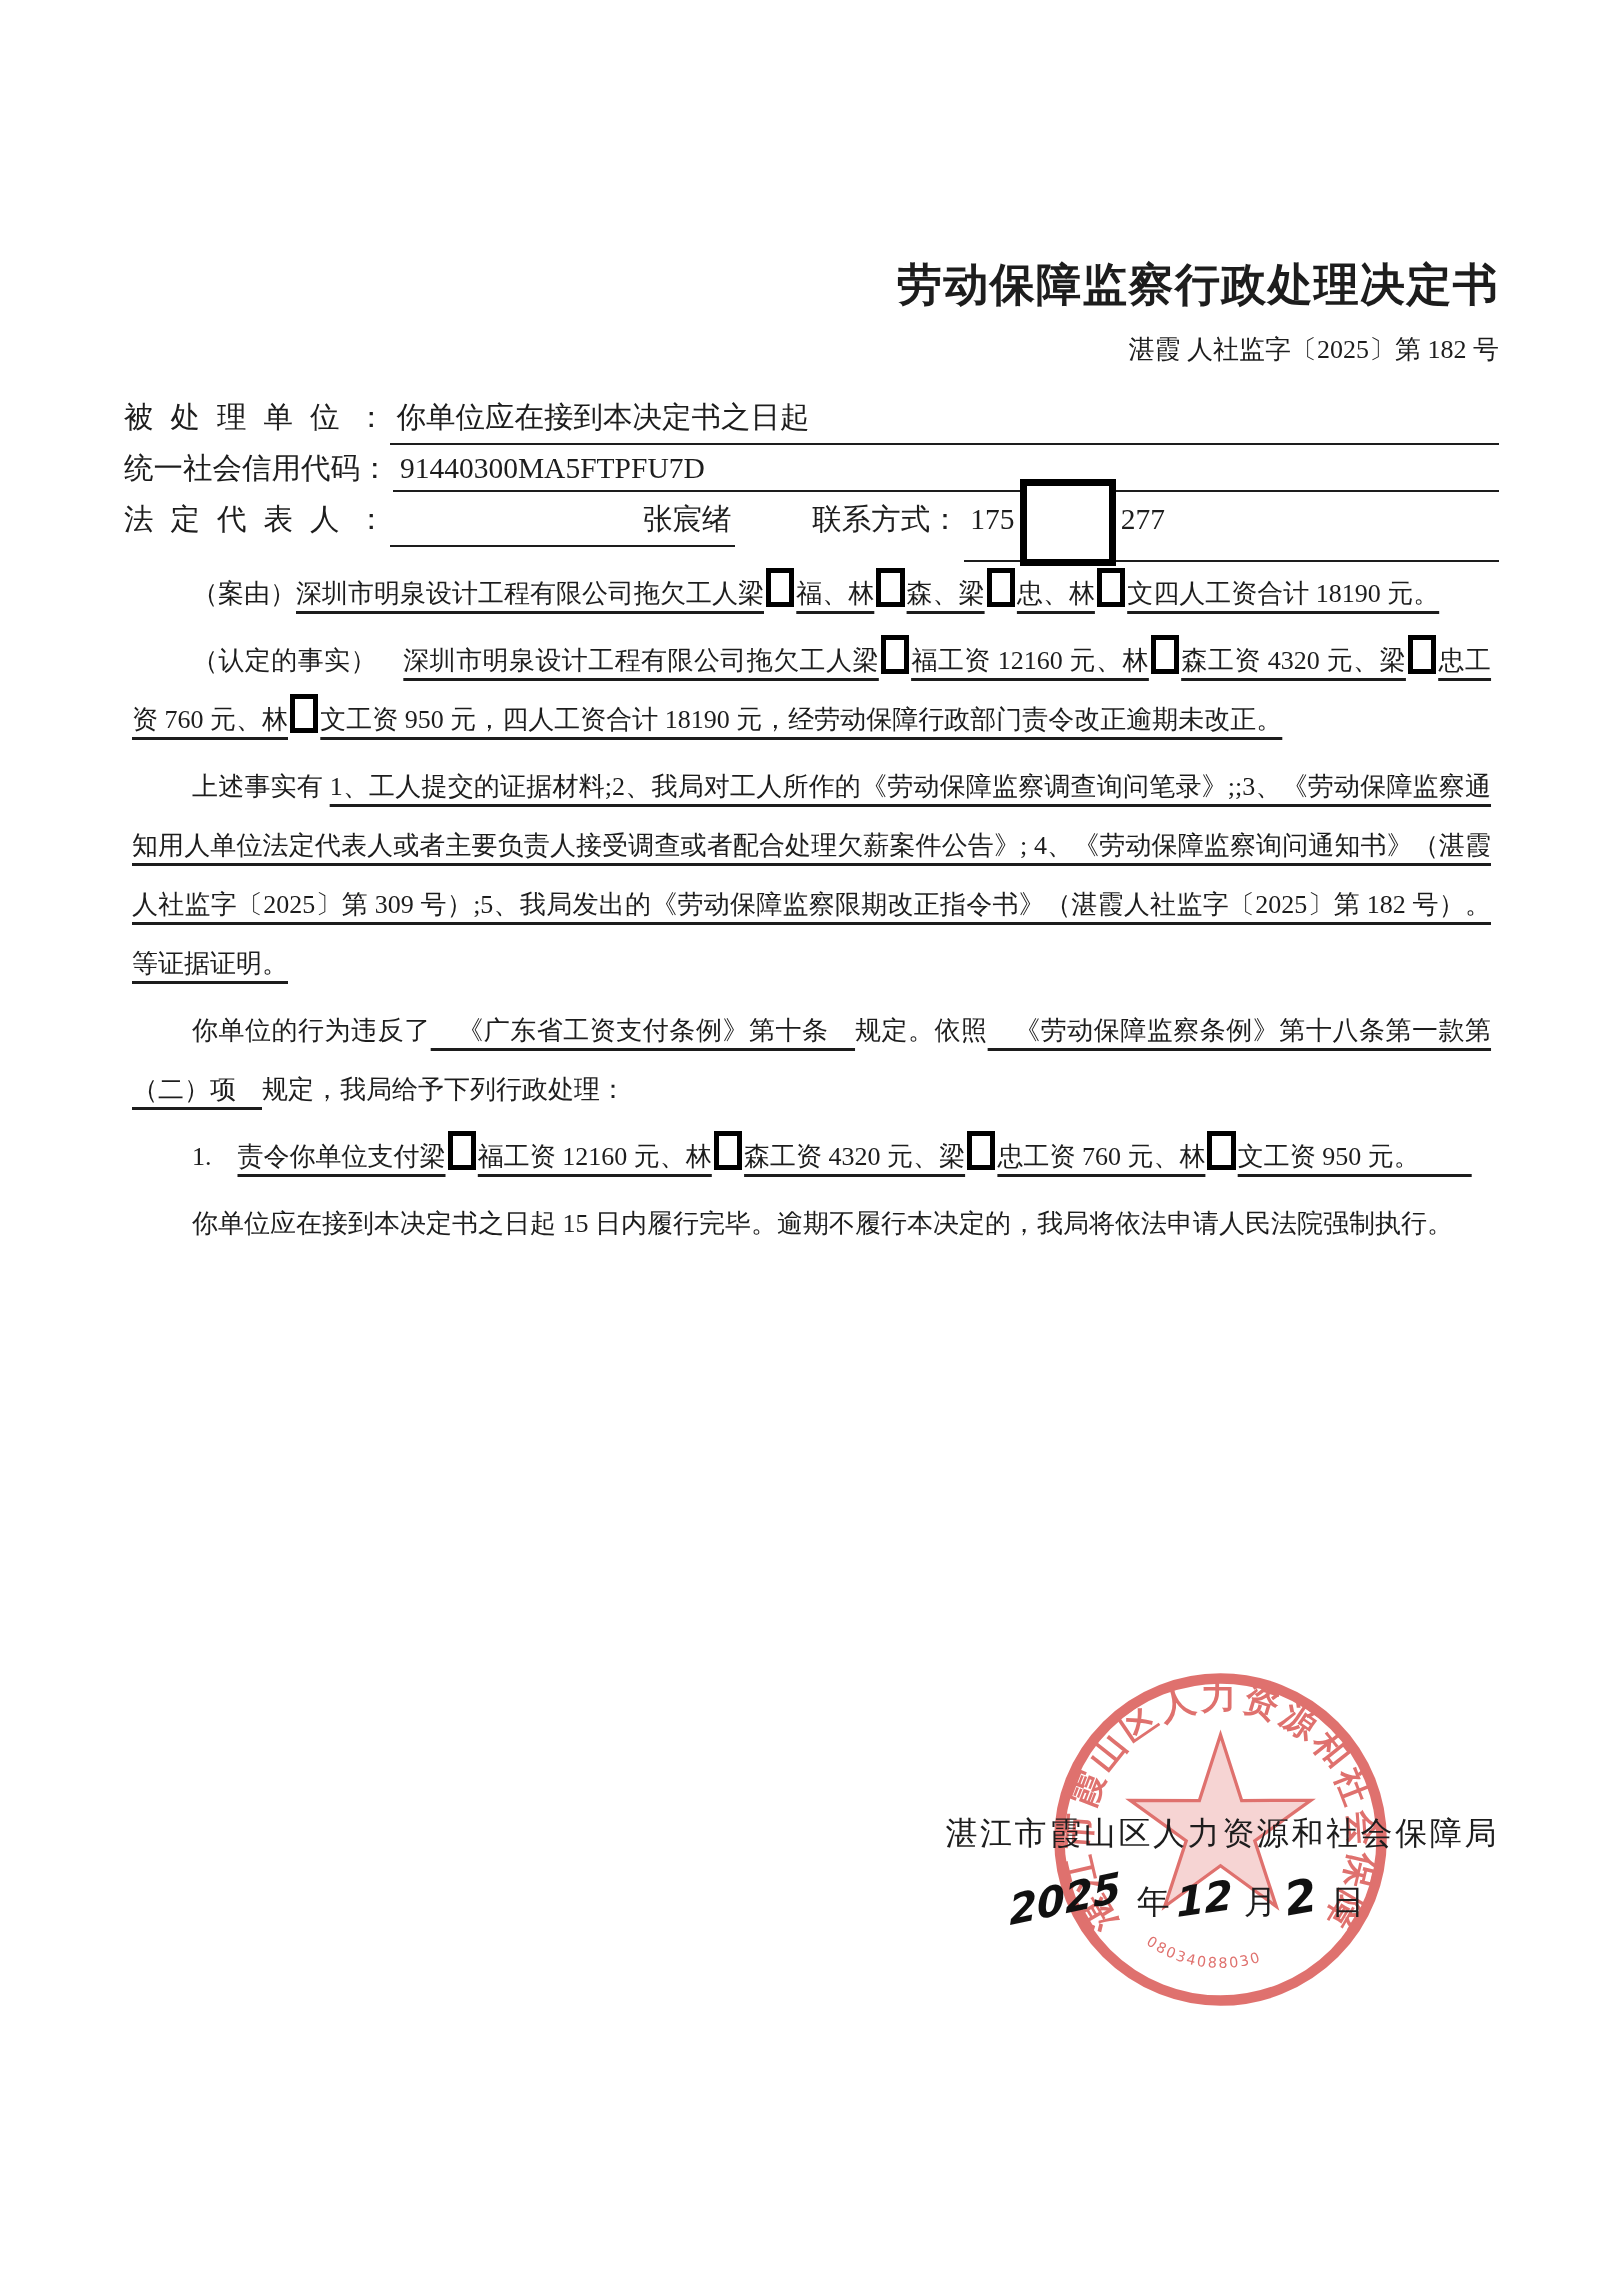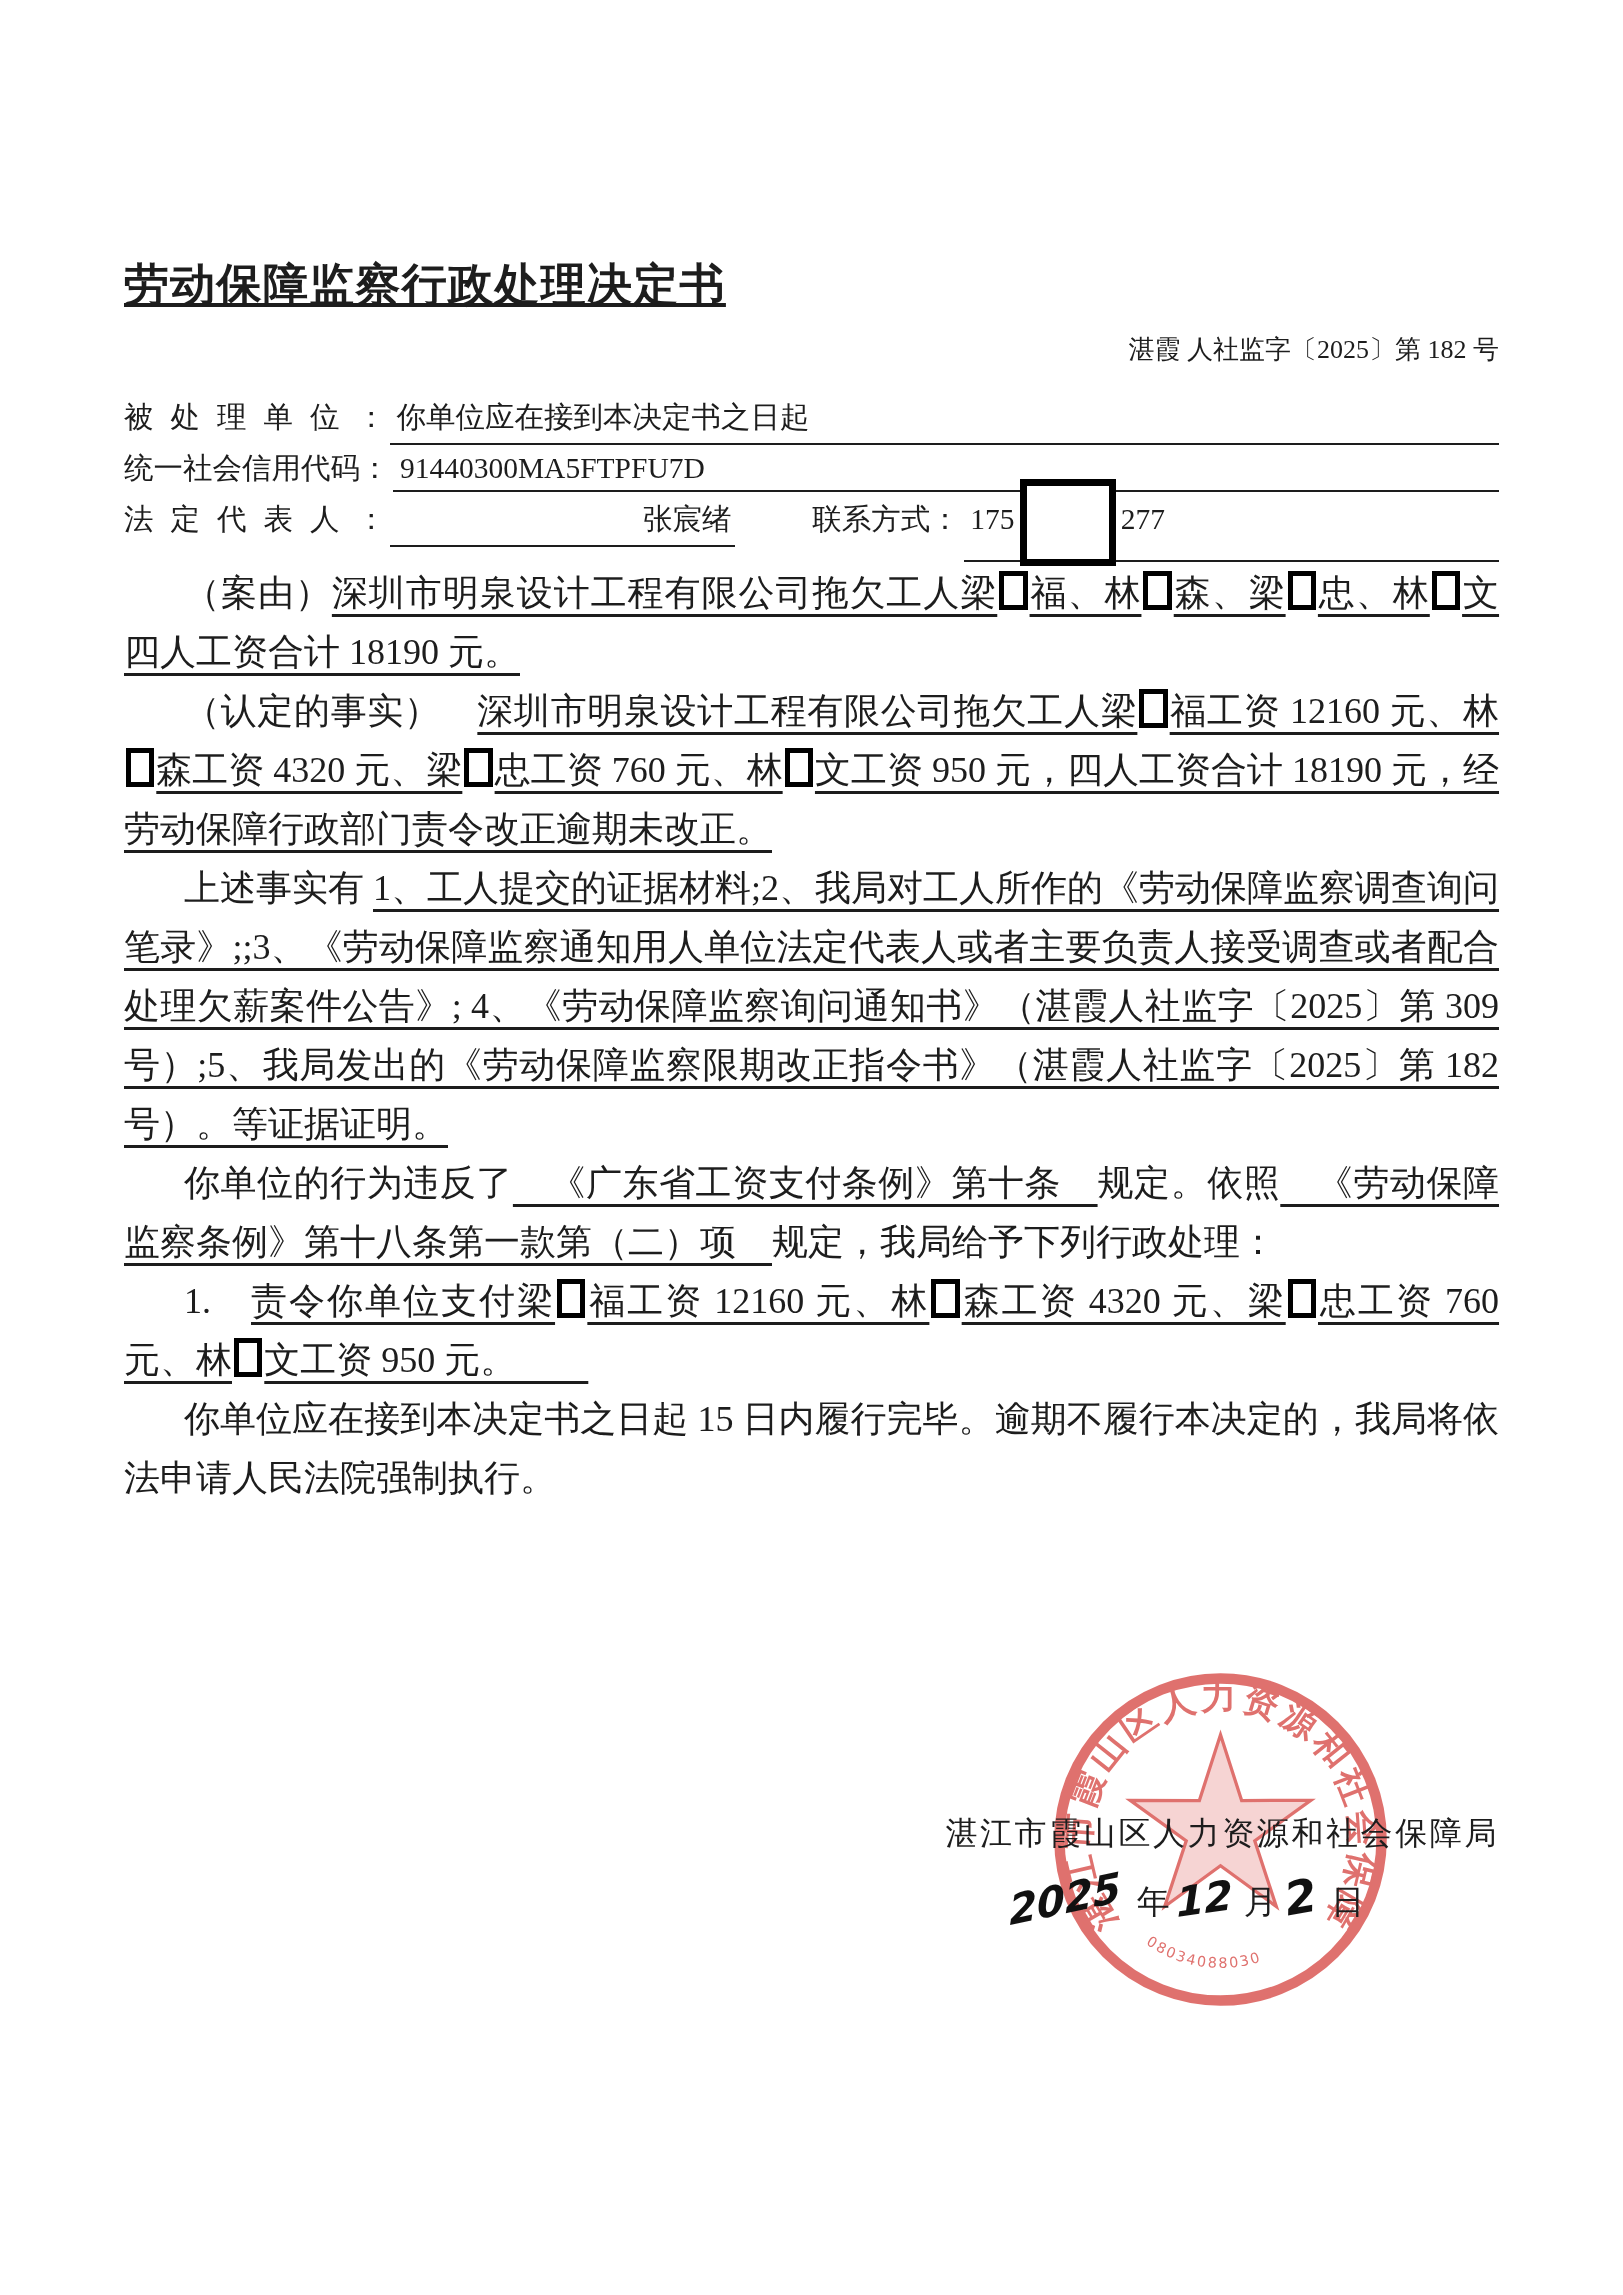--- a/index.html
+++ b/index.html
@@ -6,26 +6,25 @@
   .page{
     position:relative;
     width:1623px;height:2295px;
     background:#ffffff;
     color:#1d1d1d;
     font-family:"Liberation Serif","DejaVu Serif",serif;
     overflow:hidden;
   }
   .content{position:absolute;left:124px;right:124px;top:261px;z-index:3;}
   .title{
-    text-align:left;
+    text-align:right;
     font-size:45px;
     font-weight:bold;
     letter-spacing:1.3px;
     line-height:1.1;
-    text-decoration:underline;
   }
   .doc-no{
     margin-top:23.6px;
     text-align:right;
     font-size:26px;
     line-height:1.2;
   }
   .doc-no .u{
     text-decoration-thickness:2.6px;
     text-underline-offset:6.5px;
@@ -48,22 +47,22 @@
   .f-label.natural{flex:0 0 auto;text-align-last:auto;margin-left:77px;}
   .f-value{
     flex:1 1 auto;
     border-bottom:2.6px solid #1d1d1d;
     padding:0 3.9px 5.2px 6.5px;
     overflow:visible;
   }
   .f-value.fixed{flex:0 0 335px;text-align:right;}
   .paras{margin-top:13px;}
   .para{
-    margin:0;
-    font-size:36px;
+    margin:8px;
+    font-size:26px;
     line-height:59px;
     text-align:justify;
     text-indent:60px;
   }
   .para .u{
     text-decoration:underline;
     text-decoration-thickness:2.6px;
     text-underline-offset:8.5px;
     text-decoration-skip-ink:none;
   }

